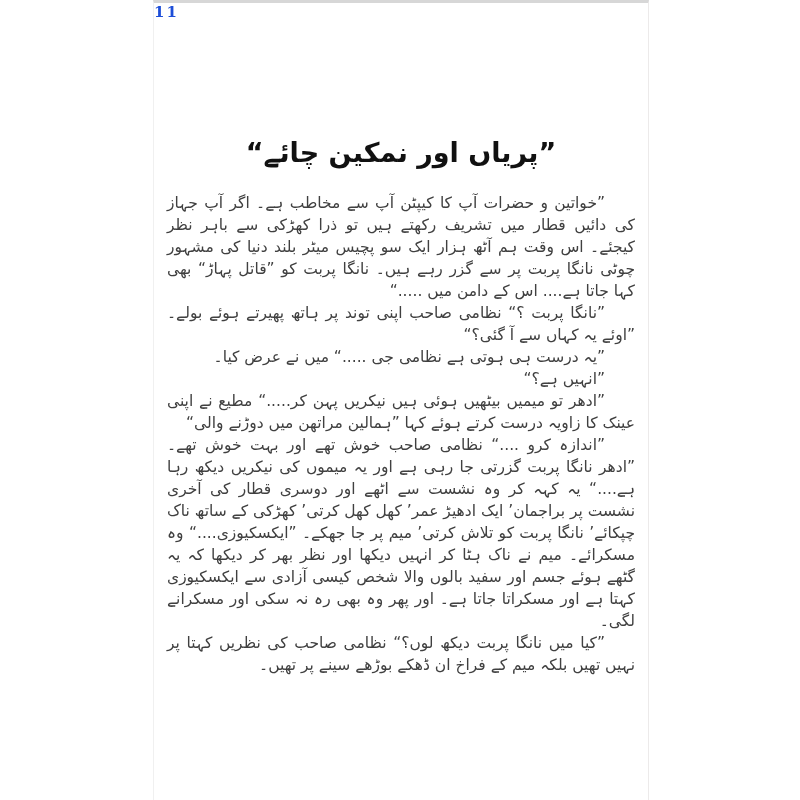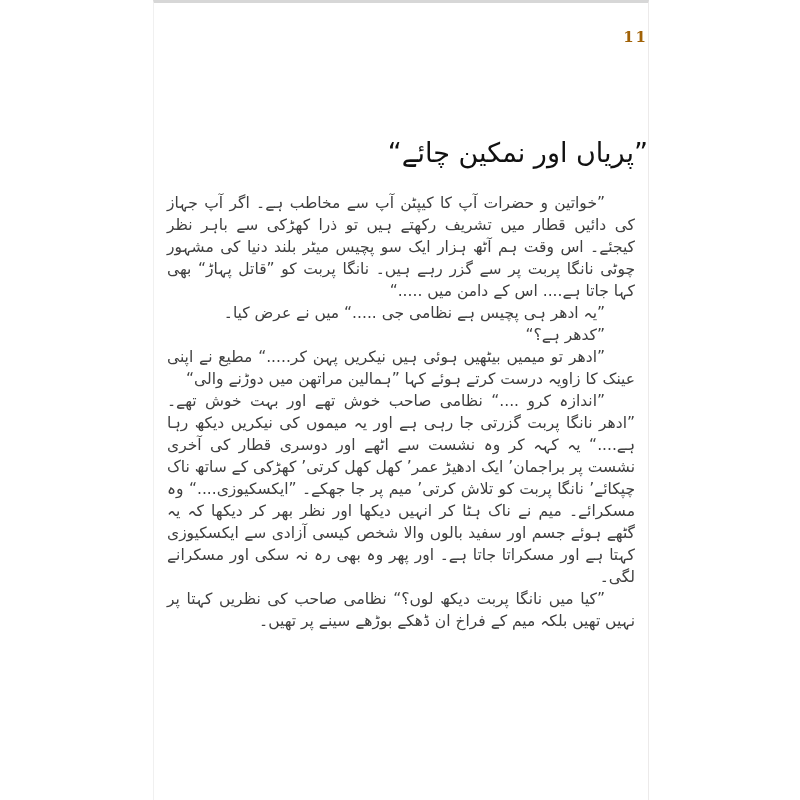--- a/index.html
+++ b/index.html
@@ -18,33 +18,34 @@
     top: 0;
     width: 496px;
     height: 800px;
     background: #ffffff;
     border-top: 3px solid #d7d7d7;
     border-left: 1px solid #f0f0f0;
     border-right: 1px solid #eceaea;
     box-sizing: border-box;
   }
   .page-number {
-    margin-top: 25px;
-    text-align: right;
+    margin-top: 0;
+    text-align: left;
     font-family: "DejaVu Serif", serif;
     font-size: 15px;
     font-weight: bold;
     letter-spacing: 2px;
-    color: #a16207;
+    color: #1d4ed8;
   }
   .book-title {
     direction: rtl;
-    margin-top: 91px;
+    text-align: center;
+    margin-top: 116px;
     font-size: 27px;
-    font-weight: normal;
+    font-weight: bold;
     color: #111111;
   }
   .text-block {
     direction: rtl;
     unicode-bidi: embed;
     margin: 24px auto 0 auto;
     width: 468px;
     text-align: justify;
     font-size: 15.5px;
     line-height: 22px;
@@ -62,19 +63,20 @@
 </head>
 <body>
 
 <div class="scan-page">
   <div class="page-number">11</div>
 
   <div class="book-title">”پریاں اور نمکین چائے“</div>
 
   <div class="text-block">
       <p class="para"><span>”خواتین و حضرات آپ کا کیپٹن آپ سے مخاطب ہے۔ اگر آپ جہاز کی دائیں قطار میں تشریف رکھتے ہیں تو ذرا کھڑکی سے باہر نظر کیجئے۔ اس وقت ہم آٹھ ہزار ایک سو پچیس میٹر بلند دنیا کی مشہور چوٹی نانگا پربت پر سے گزر رہے ہیں۔ نانگا پربت کو ”قاتل پہاڑ“ بھی کہا جاتا ہے.... اس کے دامن میں .....“</span></p>
-      <p class="para"><span>”یہ ادھر ہی پچیس ہے نظامی جی .....“ میں نے عرض کیا۔</span></p>
-      <p class="para"><span>”کدھر ہے؟“</span></p>
+      <p class="para"><span>”نانگا پربت ؟“ نظامی صاحب اپنی توند پر ہاتھ پھیرتے ہوئے بولے۔ ”اوئے یہ کہاں سے آ گئی؟“</span></p>
+      <p class="para"><span>”یہ درست ہی ہوتی ہے نظامی جی .....“ میں نے عرض کیا۔</span></p>
+      <p class="para"><span>”انہیں ہے؟“</span></p>
       <p class="para"><span>”ادھر تو میمیں بیٹھیں ہوئی ہیں نیکریں پہن کر.....“ مطیع نے اپنی عینک کا زاویہ درست کرتے ہوئے کہا ”ہمالین مراتھن میں دوڑنے والی“</span></p>
       <p class="para"><span>”اندازہ کرو ....“ نظامی صاحب خوش تھے اور بہت خوش تھے۔ ”ادھر نانگا پربت گزرتی جا رہی ہے اور یہ میموں کی نیکریں دیکھ رہا ہے....“ یہ کہہ کر وہ نشست سے اٹھے اور دوسری قطار کی آخری نشست پر براجمان’ ایک ادھیڑ عمر’ کھل کھل کرتی’ کھڑکی کے ساتھ ناک چپکائے’ نانگا پربت کو تلاش کرتی’ میم پر جا جھکے۔ ”</span><span class="bold-word">ایکسکیوزی</span><span>....“ وہ مسکرائے۔ میم نے ناک ہٹا کر انہیں دیکھا اور نظر بھر کر دیکھا کہ یہ گٹھے ہوئے جسم اور سفید بالوں والا شخص کیسی آزادی سے </span><span class="bold-word">ایکسکیوزی</span><span> کہتا ہے اور مسکراتا جاتا ہے۔ اور پھر وہ بھی رہ نہ سکی اور مسکرانے لگی۔</span></p>
       <p class="para"><span>”کیا میں نانگا پربت دیکھ لوں؟“ نظامی صاحب کی نظریں کہتا پر نہیں تھیں بلکہ میم کے فراخ ان ڈھکے بوڑھے سینے پر تھیں۔</span></p>
     </div>
 </div>
 
 </body></html>

